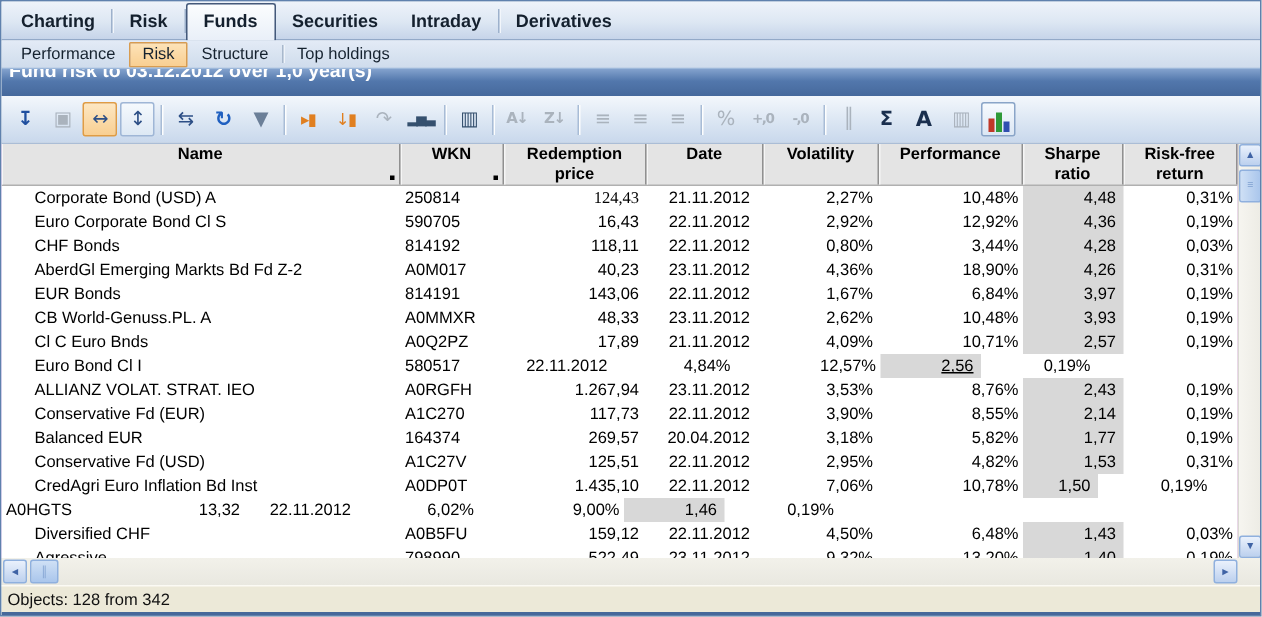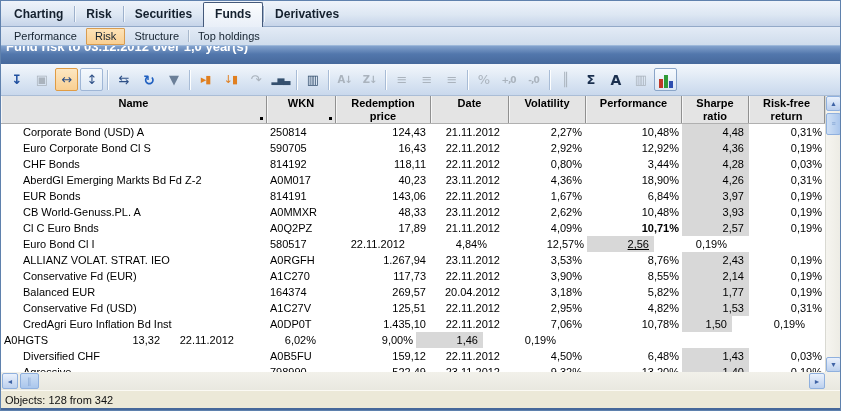--- a/index.html
+++ b/index.html
@@ -188,22 +188,23 @@
 </head>
 <body>
 
 <div class="window">
 
   <div class="tabbar">
       <span class="tab">Charting</span>
       <span class="tabsep"></span>
       <span class="tab">Risk</span>
       <span class="tabsep"></span>
+      <span class="tab sel">Funds</span>
       <span class="tab">Securities</span>
-      <span class="tab sel">Funds</span>
+      <span class="tab">Intraday</span>
       <span class="tabsep"></span>
       <span class="tab">Derivatives</span>
     </div>
 
   <div class="subtabbar">
       <span class="subtab">Performance</span>
       <span class="subtab sel">Risk</span>
       <span class="subtab">Structure</span>
       <span class="subtabsep"></span>
       <span class="subtab">Top holdings</span>
@@ -257,21 +258,21 @@
           <div class="hcell" style="width: 78px;">Date</div>
           <div class="hcell" style="width: 77px;">Volatility</div>
           <div class="hcell" style="width: 96px;">Performance</div>
           <div class="hcell" style="width: 67px;">Sharpe ratio</div>
           <div class="hcell" style="width: 76px;">Risk-free return</div>
         </div>
       <div class="tbody">
           <div class="trow">
             <div class="tcell col-name" style="width: 266px;">Corporate Bond (USD) A</div>
             <div class="tcell col-wkn" style="width: 69px;">250814</div>
-            <div class="tcell col-price" style="width: 95px;">124,43</div>
+            <div class="tcell col-price" style="width: 95px; font-family: Liberation Serif, serif;">124,43</div>
             <div class="tcell col-date" style="width: 78px;">21.11.2012</div>
             <div class="tcell col-volatility" style="width: 77px;">2,27%</div>
             <div class="tcell col-performance" style="width: 96px;">10,48%</div>
             <div class="tcell col-sharpe hl" style="width: 67px;">4,48</div>
             <div class="tcell col-riskfree" style="width: 76px;">0,31%</div>
           </div>
           <div class="trow">
             <div class="tcell col-name" style="width: 266px;">Euro Corporate Bond Cl S</div>
             <div class="tcell col-wkn" style="width: 69px;">590705</div>
             <div class="tcell col-price" style="width: 95px;">16,43</div>
@@ -320,21 +321,21 @@
             <div class="tcell col-performance" style="width: 96px;">10,48%</div>
             <div class="tcell col-sharpe hl" style="width: 67px;">3,93</div>
             <div class="tcell col-riskfree" style="width: 76px;">0,19%</div>
           </div>
           <div class="trow">
             <div class="tcell col-name" style="width: 266px;">Cl C Euro Bnds</div>
             <div class="tcell col-wkn" style="width: 69px;">A0Q2PZ</div>
             <div class="tcell col-price" style="width: 95px;">17,89</div>
             <div class="tcell col-date" style="width: 78px;">21.11.2012</div>
             <div class="tcell col-volatility" style="width: 77px;">4,09%</div>
-            <div class="tcell col-performance" style="width: 96px; font-weight: bold;">10,71%</div>
+            <div class="tcell col-performance" style="width: 96px;">10,71%</div>
             <div class="tcell col-sharpe hl" style="width: 67px;">2,57</div>
             <div class="tcell col-riskfree" style="width: 76px;">0,19%</div>
           </div>
           <div class="trow">
             <div class="tcell col-name" style="width: 266px;">Euro Bond Cl I</div>
             <div class="tcell col-wkn" style="width: 69px;">580517</div>
             <div class="tcell col-date" style="width: 78px;">22.11.2012</div>
             <div class="tcell col-volatility" style="width: 77px;">4,84%</div>
             <div class="tcell col-performance" style="width: 96px;">12,57%</div>
             <div class="tcell col-sharpe hl" style="width: 67px; text-decoration: underline;">2,56</div>

